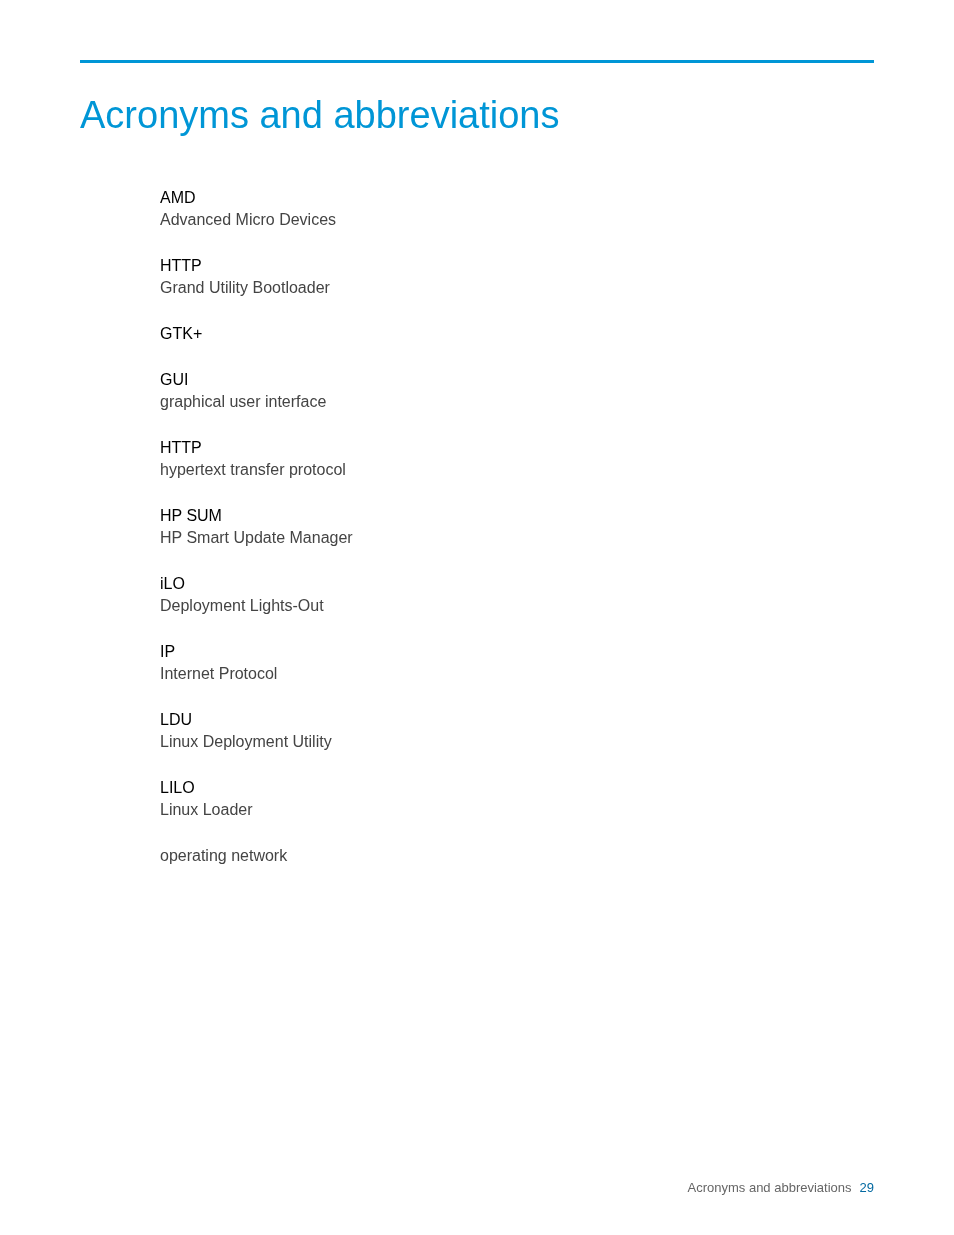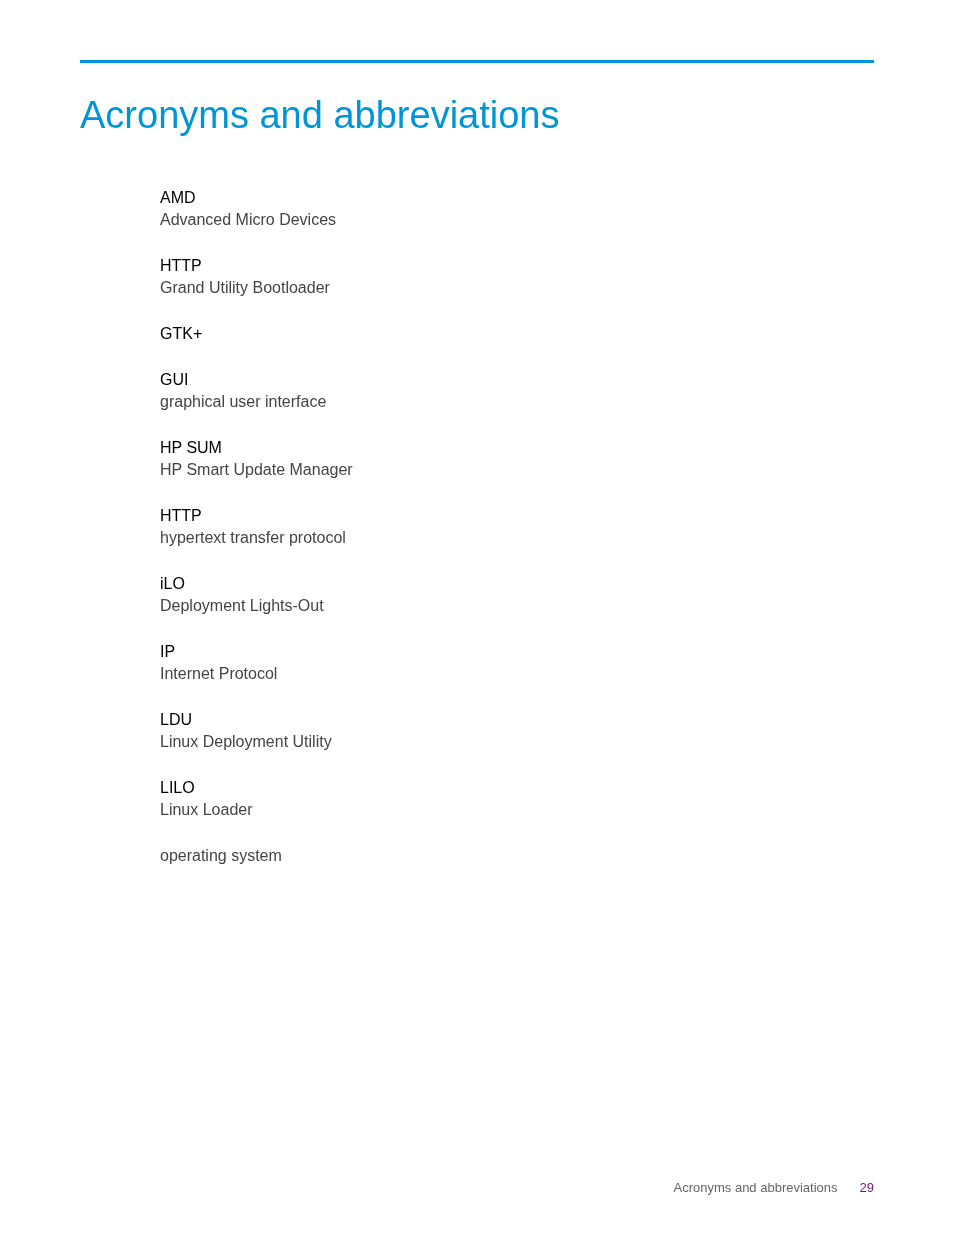--- a/index.html
+++ b/index.html
@@ -64,22 +64,21 @@
       display: flex;
       gap: 8px;
       align-items: center;
     }
 
     .footer-text {
       color: #666666;
     }
 
     .footer-page-number {
-      color: #701a75;
-      margin-left: 14px;
+      color: #0369a1;
     }
   </style>
 </head>
 <body>
 
 <div class="page-container">
   <div class="top-border"></div>
 
   <h1 class="page-title">Acronyms and abbreviations</h1>
 
@@ -93,45 +92,45 @@
         <div class="acronym-definition">Grand Utility Bootloader</div>
       </div>
       <div class="acronym-entry">
         <div class="acronym-term">GTK+</div>
       </div>
       <div class="acronym-entry">
         <div class="acronym-term">GUI</div>
         <div class="acronym-definition">graphical user interface</div>
       </div>
       <div class="acronym-entry">
+        <div class="acronym-term">HTTP</div>
+        <div class="acronym-definition">hypertext transfer protocol</div>
+      </div>
+      <div class="acronym-entry">
         <div class="acronym-term">HP SUM</div>
         <div class="acronym-definition">HP Smart Update Manager</div>
-      </div>
-      <div class="acronym-entry">
-        <div class="acronym-term">HTTP</div>
-        <div class="acronym-definition">hypertext transfer protocol</div>
       </div>
       <div class="acronym-entry">
         <div class="acronym-term">iLO</div>
         <div class="acronym-definition">Deployment Lights-Out</div>
       </div>
       <div class="acronym-entry">
         <div class="acronym-term">IP</div>
         <div class="acronym-definition">Internet Protocol</div>
       </div>
       <div class="acronym-entry">
         <div class="acronym-term">LDU</div>
         <div class="acronym-definition">Linux Deployment Utility</div>
       </div>
       <div class="acronym-entry">
         <div class="acronym-term">LILO</div>
         <div class="acronym-definition">Linux Loader</div>
       </div>
       <div class="acronym-entry">
-        <div class="acronym-definition">operating system</div>
+        <div class="acronym-definition">operating network</div>
       </div>
     </div>
 </div>
 
 <div class="page-footer">
   <span class="footer-text">Acronyms and abbreviations</span>
   <span class="footer-page-number">29</span>
 </div>
 
 </body></html>

